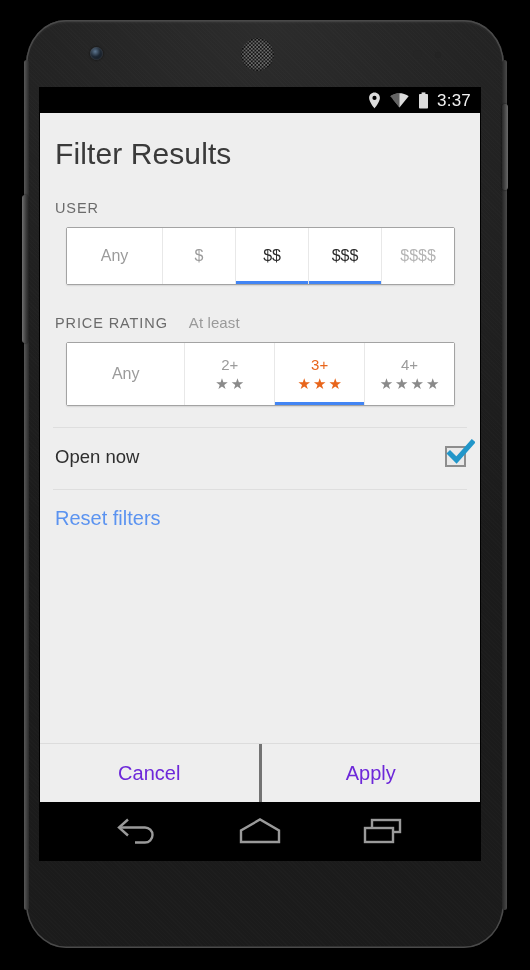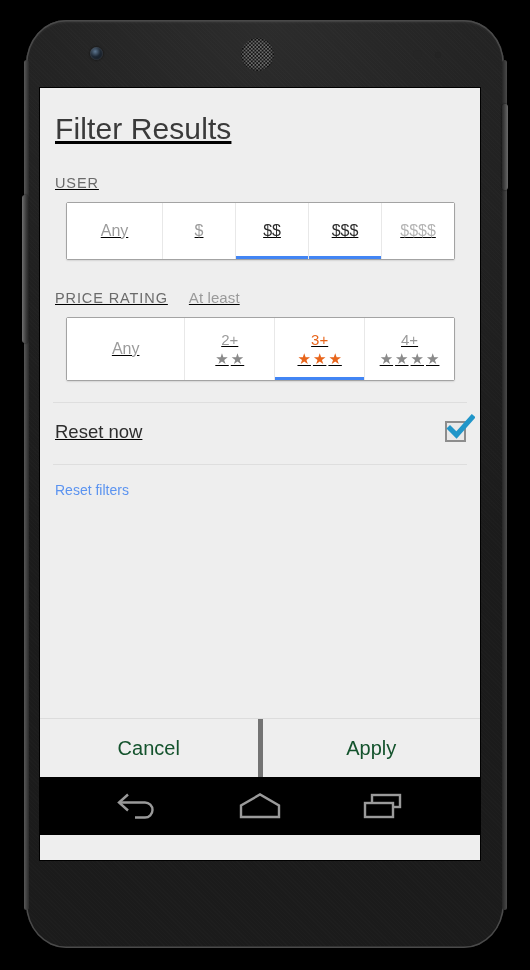--- a/index.html
+++ b/index.html
@@ -157,21 +157,20 @@
     letter-spacing: 0.2px;
     line-height: 1;
     margin-left: -1px;
   }
 
   
   .content {
     background: #eeeeee;
     height: 689px;
     position: relative;
-    text-decoration: underline;
   }
   .page-title {
     font-size: 30px;
     color: #3a3a3a;
     font-weight: normal;
     padding: 24px 0 0 15px;
     letter-spacing: 0.1px;
   }
   .section-label {
     padding: 29px 0 0 15px;
@@ -270,45 +269,45 @@
   .cbox .tick {
     position: absolute;
     left: -3px;
     top: -9px;
     width: 31px;
     height: 28px;
     display: block;
   }
   .reset-link {
     padding: 17px 0 0 15px;
-    font-size: 14px;
+    font-size: 20px;
     color: #5b93f0;
     cursor: pointer;
     display: inline-block;
   }
 
   
   .btnbar {
     position: absolute;
     left: 0; right: 0; bottom: 0;
     height: 58px;
     border-top: 1px solid #dcdcdc;
     display: flex;
     background: #eeeeee;
   }
   .btnbar .bbtn {
     flex: 1 1 0;
     display: flex;
     align-items: center;
     justify-content: center;
     font-size: 20px;
-    color: #14532d;
+    color: #6d28d9;
     cursor: default;
   }
-  .btnbar .bbtn + .bbtn { border-left: 5px solid #737373; }
+  .btnbar .bbtn + .bbtn { border-left: 3px solid #737373; }
 
   
   .navbar {
     height: 58px;
     background: #000;
     display: flex;
     align-items: center;
     justify-content: space-around;
     padding: 0 36px;
   }
@@ -331,20 +330,35 @@
   <div class="edge-right"></div>
   <div class="btn-volume"></div>
   <div class="btn-power"></div>
   <div class="camera"></div>
   <div class="earpiece"></div>
   <div class="sensor-a"></div>
   <div class="sensor-b"></div>
 
   <div class="screen">
 
+    <div class="statusbar">
+      <svg class="sb-icon" width="13" height="17" viewBox="0 0 13 17">
+        <path d="M6.5 0.6C3.5 0.6 1.1 3 1.1 6c0 4 5.4 10.4 5.4 10.4S11.9 10 11.9 6c0-3-2.4-5.4-5.4-5.4z" fill="#dcdcdc"></path>
+        <circle cx="6.5" cy="5.9" r="2.1" fill="#000"></circle>
+      </svg>
+      <svg class="sb-icon" width="19" height="15" viewBox="0 0 19 15">
+        <path d="M9.5 14.4L18.6 3.2C18.6 3.2 15.1 0.3 9.5 0.3S0.4 3.2 0.4 3.2z" fill="#dcdcdc"></path>
+        <path d="M9.5 14.4L2.6 5.9 C2.6 5.9 1.6 7.8 1.2 8.6 L0.4 3.2 C0.4 3.2 4 0.3 9.5 0.3z" fill="#000" opacity="0.55"></path>
+      </svg>
+      <svg class="sb-icon" width="11" height="17" viewBox="0 0 11 17">
+        <rect x="3.6" y="0.4" width="3.8" height="2" fill="#dcdcdc"></rect>
+        <rect x="1" y="2" width="9" height="14.6" rx="0.8" fill="#dcdcdc"></rect>
+      </svg>
+      <span class="sb-time">3:37</span>
+    </div>
 
     <div class="content">
 
       <div class="page-title">Filter Results</div>
 
       <div class="section-label">
         <span>USER</span>
       </div>
 
       <div class="card price-card">
@@ -398,21 +412,21 @@
               <span>★</span>
               <span>★</span>
               <span>★</span>
           </span>
         </div>
       </div>
 
       <div class="hr"></div>
 
       <div class="check-row">
-        <span class="row-label">Reset now</span>
+        <span class="row-label">Open now</span>
         <span class="cbox">
           <svg class="tick" viewBox="0 0 31 28">
             <path d="M6 14.5 L12.5 21 L28 3.5" stroke="#2196c9" stroke-width="5" fill="none" stroke-linecap="square"></path>
           </svg>
         </span>
       </div>
 
 
       <div class="hr" style="margin-top:4px"></div>
       <div>

